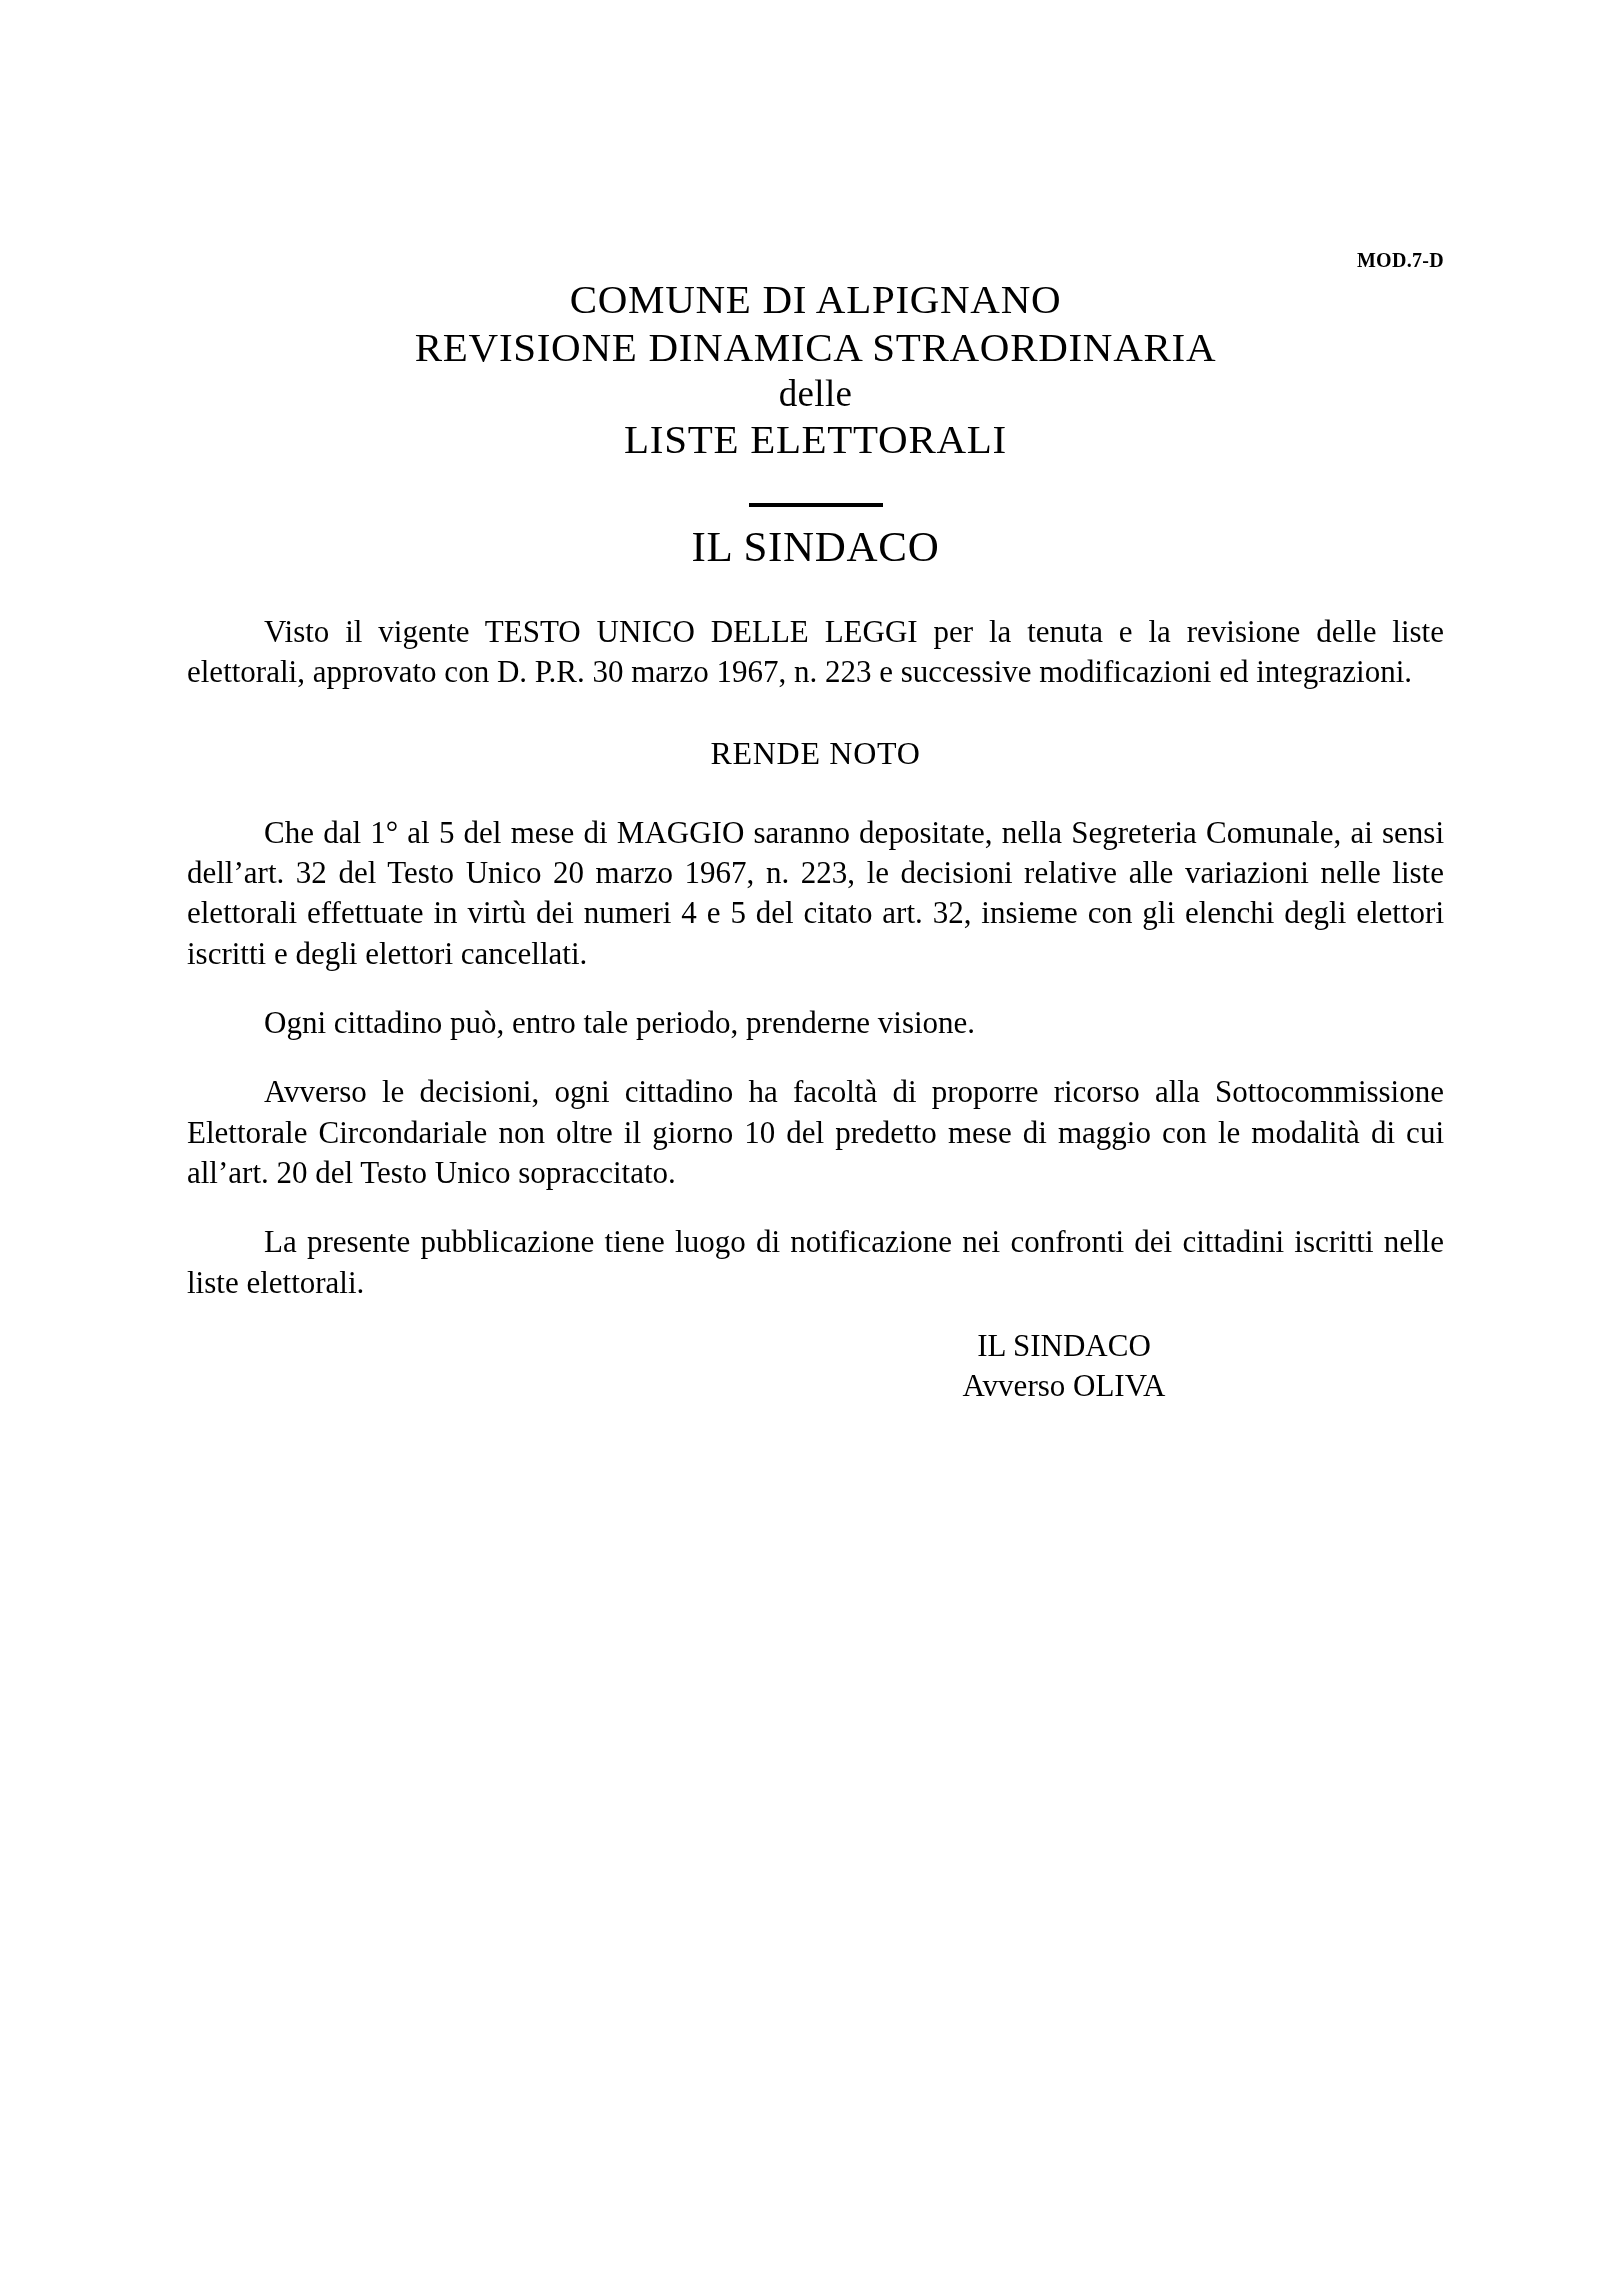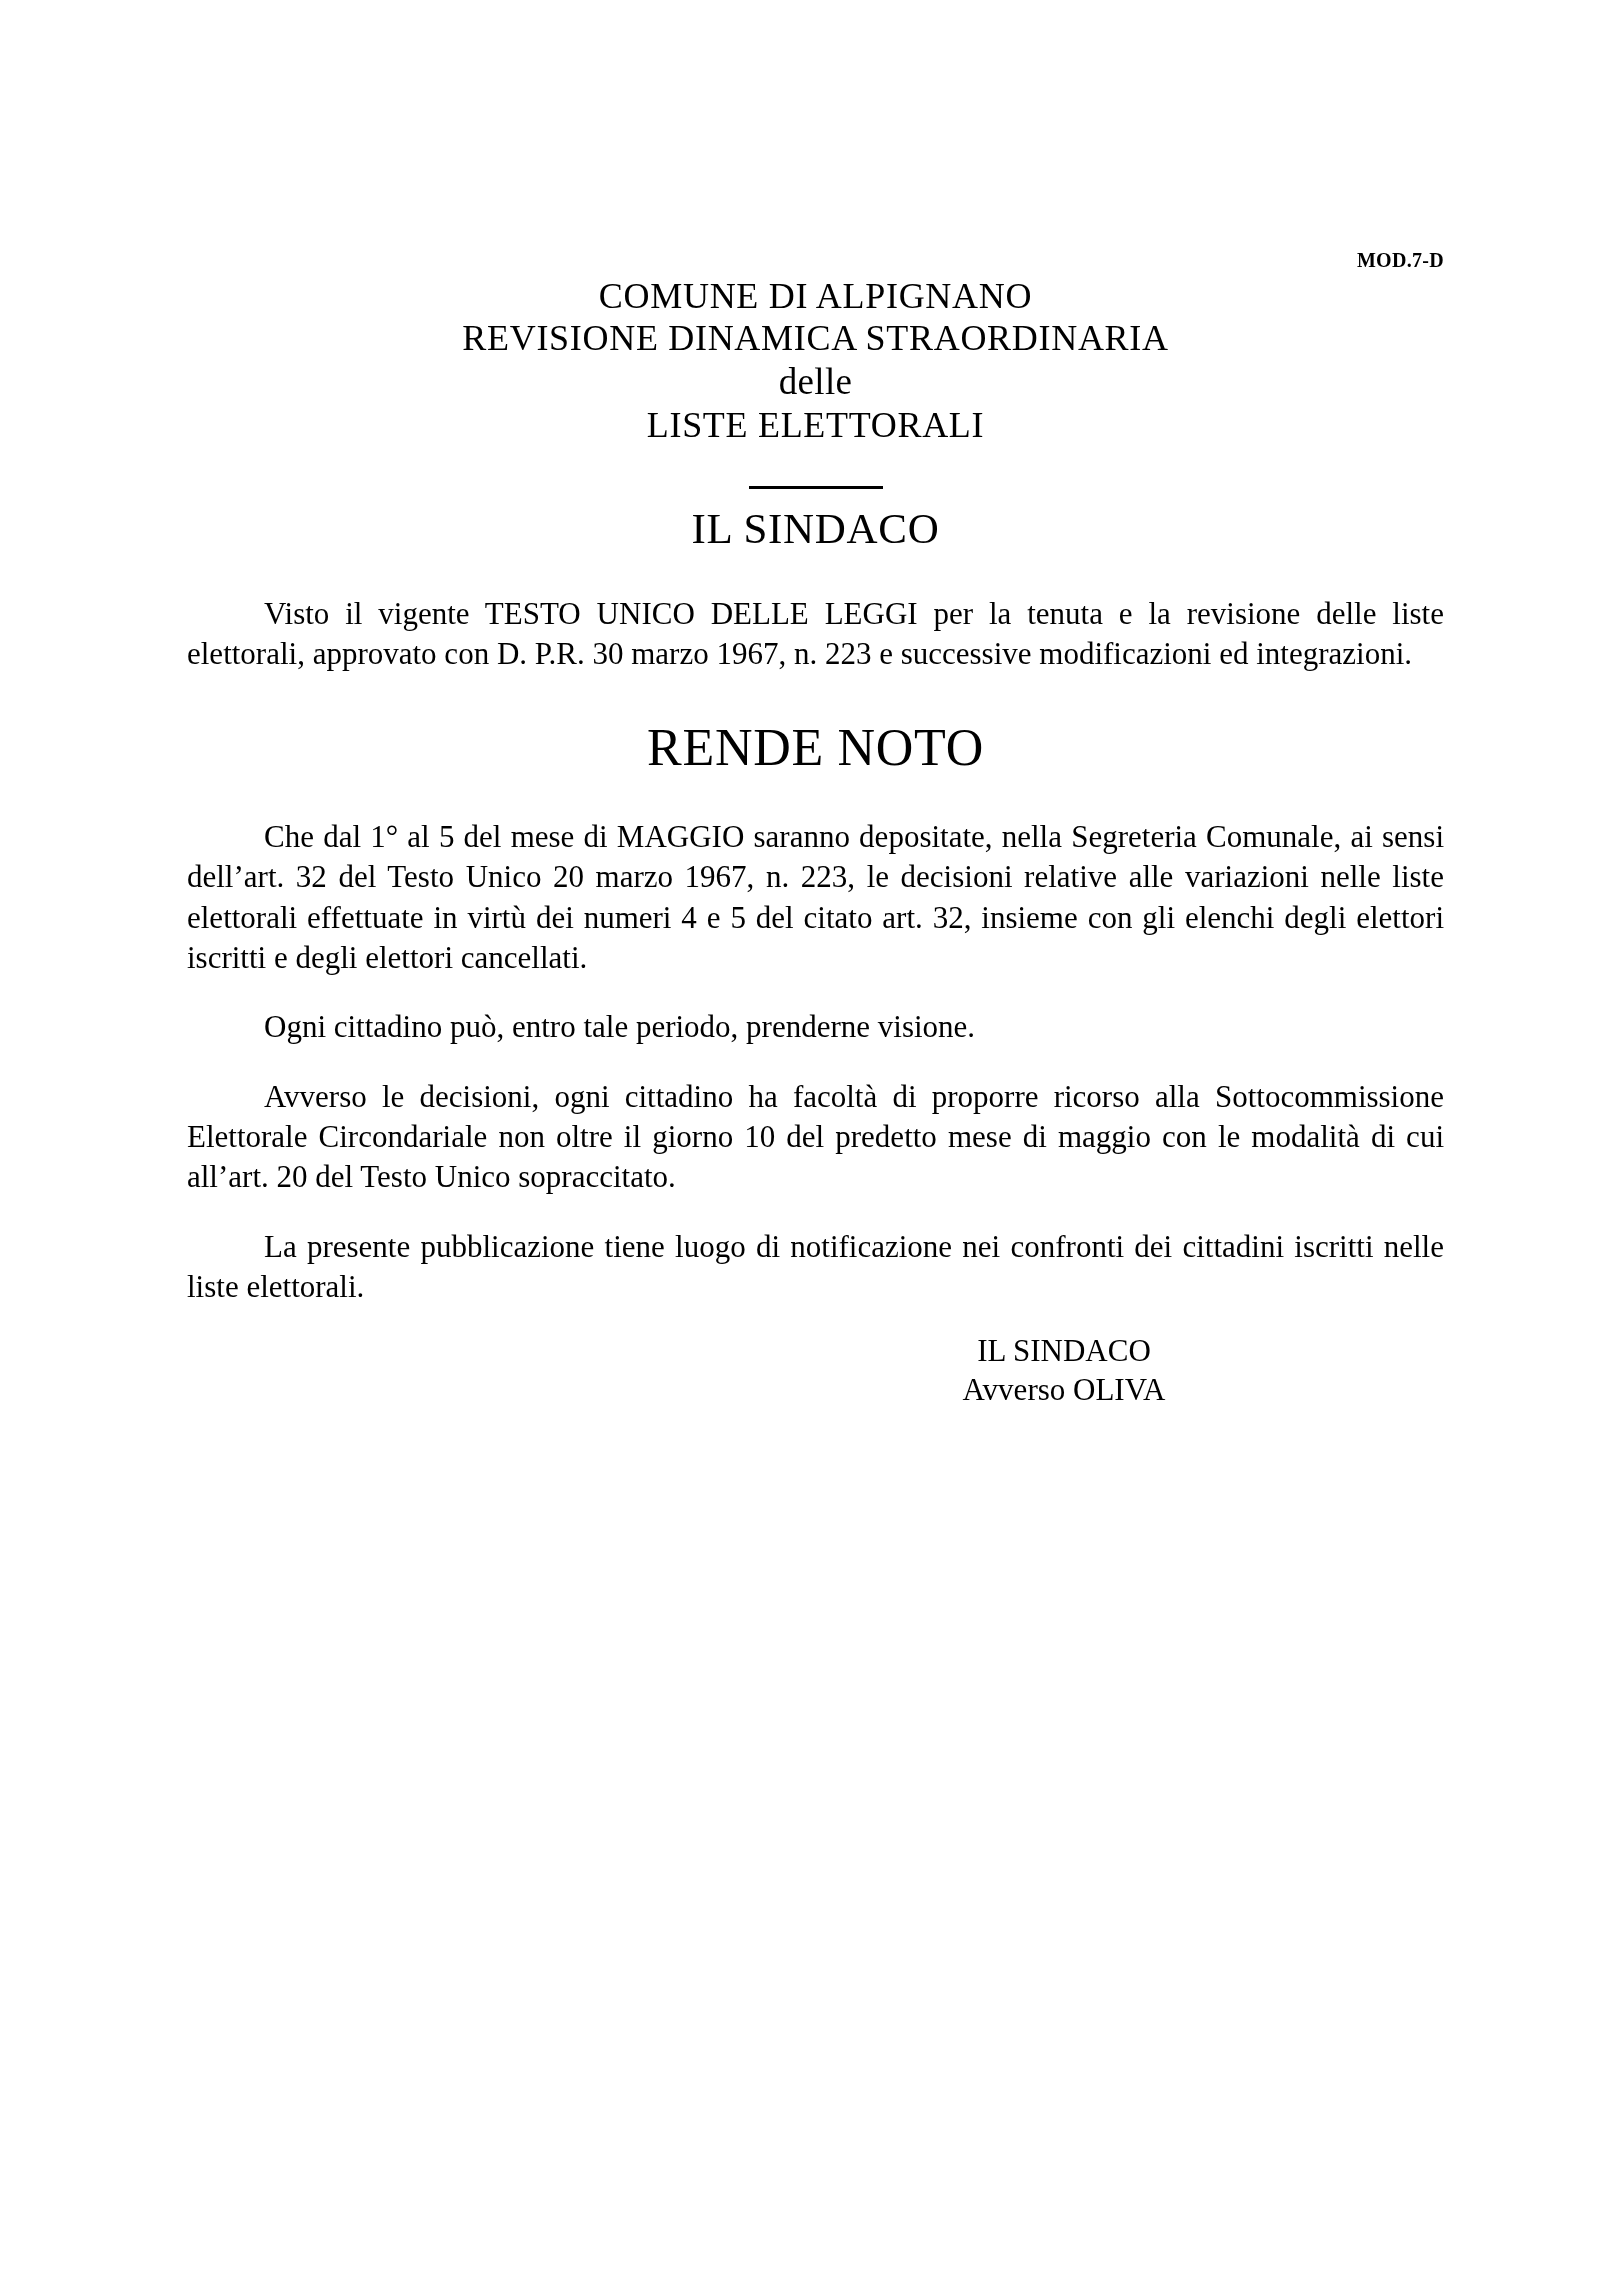--- a/index.html
+++ b/index.html
@@ -38,21 +38,21 @@
     font-weight: bold;
     font-size: 20px;
     letter-spacing: 0.3px;
   }
 
   .title-block {
     text-align: center;
     padding-top: 39px;
   }
   .title-line {
-    font-size: 36px;
+    font-size: 41px;
     line-height: 1.18;
     letter-spacing: 0.7px;
     white-space: nowrap;
   }
   .title-line.small {
     font-size: 37px;
     letter-spacing: 0.3px;
   }
 
   .rule-wrap {
@@ -69,21 +69,21 @@
 
   .heading {
     text-align: center;
     font-size: 43px;
     letter-spacing: 0.7px;
     margin-top: 13px;
   }
   .heading.rende {
     margin-top: 43px;
     margin-bottom: 6.5px;
-    font-size: 52px;
+    font-size: 32px;
   }
 
   p.para {
     font-size: 31px;
     line-height: 1.30;
     text-align: justify;
     text-justify: inter-word;
     margin: 0;
     text-indent: 77px;
   }

